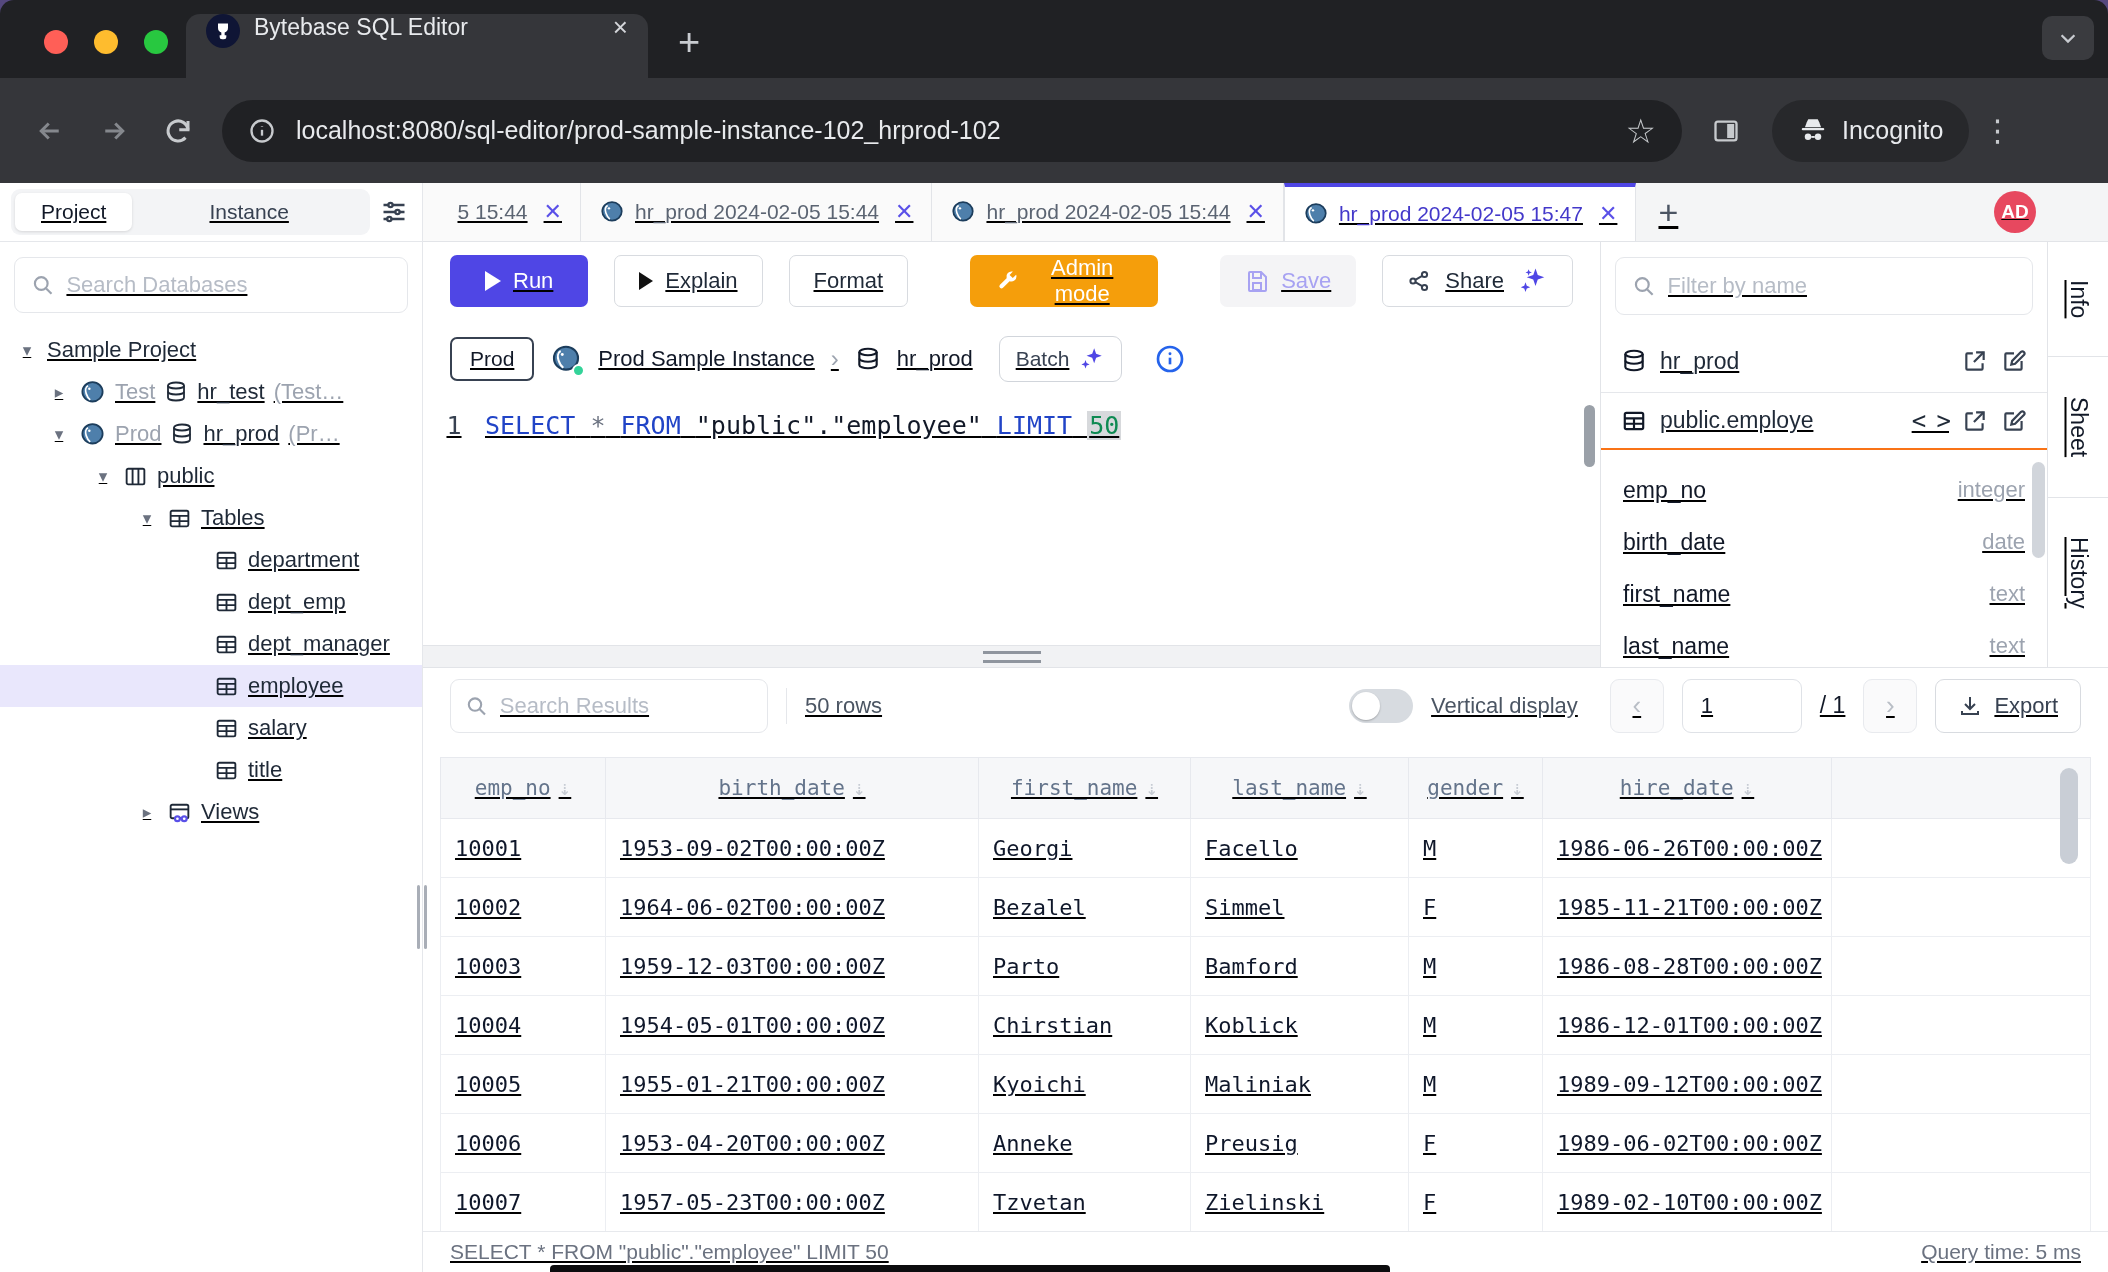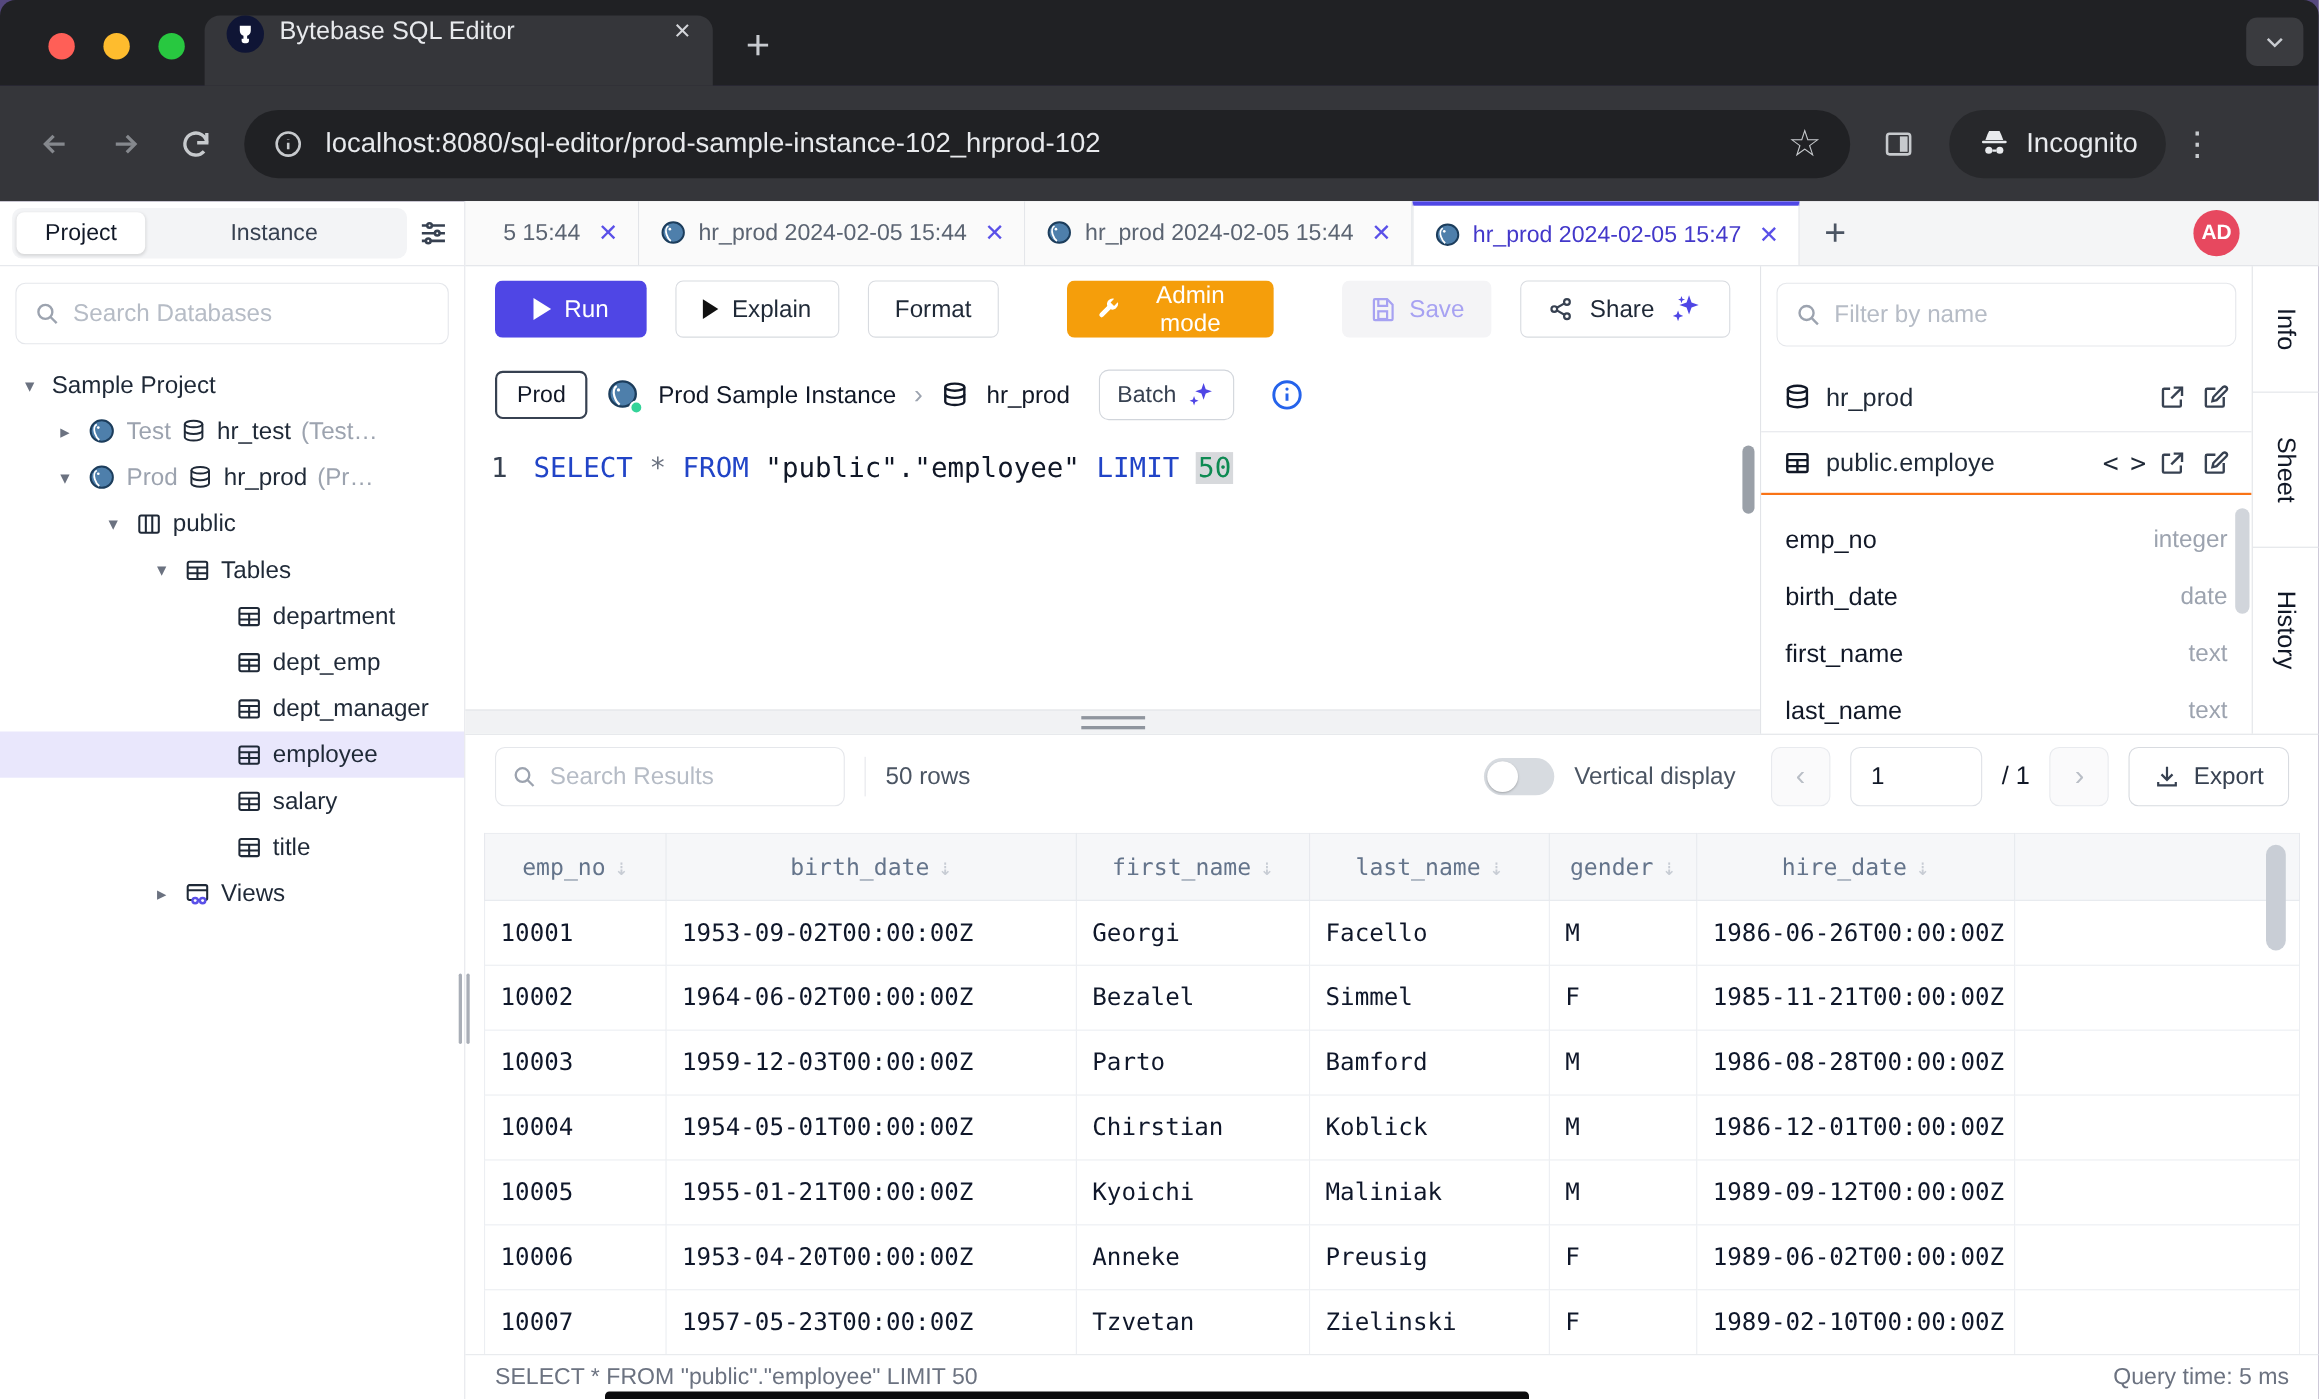--- a/index.html
+++ b/index.html
@@ -27,21 +27,21 @@
   .omnibox { height:62px; flex:1; max-width:1460px; background:#202124; border-radius:31px; display:flex; align-items:center;
     padding:0 26px; gap:20px; margin:0 8px; }
   .omni-info { color:#c7cacd; }
   .omni-url { color:#e8eaed; font-size:25px; flex:1; white-space:nowrap; overflow:hidden; }
   .omni-star { color:#c7cacd; font-size:34px; }
   .incog-pill { height:62px; background:#27282b; border-radius:31px; color:#e8eaed; display:flex; align-items:center;
     gap:14px; padding:0 26px; font-size:25px; margin-left:10px; }
   .dots { color:#c7cacd; font-size:30px; width:40px; text-align:center; }
 
   
-  .app { flex:1; background:#fff; display:flex; min-height:0; }
+  .app { flex:1; background:#fff; display:flex; min-height:0;text-decoration:underline; }
   .sidebar { width:423px; flex:none; border-right:1px solid #e5e7eb; display:flex; flex-direction:column; position:relative; }
   .side-head { height:59px; flex:none; border-bottom:1px solid #e5e7eb; display:flex; align-items:center; padding:8px 14px 8px 11px; gap:10px; }
   .seg { flex:1; height:46px; background:#f3f4f6; border-radius:9px; display:flex; align-items:center; padding:4px; }
   .seg-item { height:38px; border-radius:7px; display:flex; align-items:center; justify-content:center; font-size:21px; color:#374151; padding:0 26px; }
   .seg-item.active { background:#fff; box-shadow:0 1px 3px rgba(0,0,0,.12); color:#111827; }
   .side-filter { color:#374151; }
   .side-search { margin:15px 14px 10px; height:56px; border:1px solid #e5e7eb; border-radius:9px; display:flex; align-items:center; padding:0 16px; gap:12px; }
   .side-search input { border:0; outline:0; font-size:22px; color:#374151; width:100%; font-family:inherit; background:transparent; }
   .side-search input::placeholder { color:#b6bcc6; }
   .tree { flex:1; overflow:hidden; padding-top:6px; }

